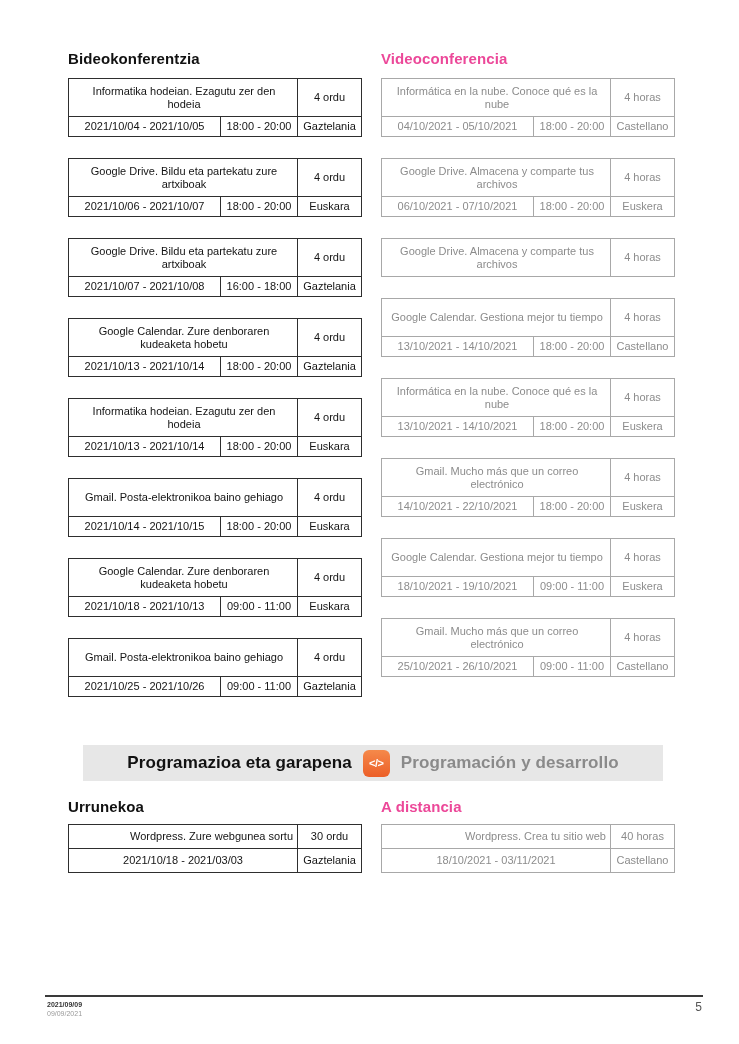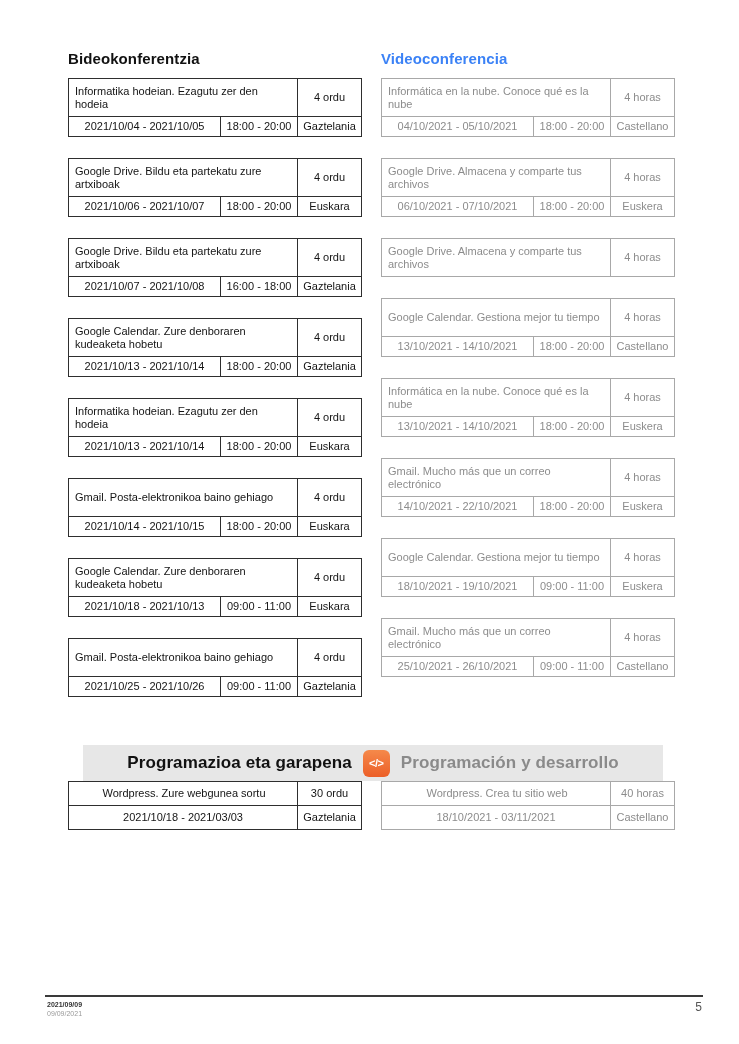--- a/index.html
+++ b/index.html
@@ -12,35 +12,35 @@
   .page { position: absolute; inset: 0; background: #fff; }
   .content { position: absolute; left: 68px; top: 50px; width: 610px; }
 
   .two-col { display: grid; grid-template-columns: 293px 293px; column-gap: 20px; }
 
   h2.col-heading {
     font-size: 15px; font-weight: bold; line-height: 18px;
     margin-bottom: 10px; letter-spacing: 0.1px;
   }
   .eu h2.col-heading, h2.col-heading.eu { color: #111111; }
-  .es h2.col-heading, h2.col-heading.es { color: #3b82f6; }
+  .es h2.col-heading, h2.col-heading.es { color: #ec4899; }
 
   table.course-table {
     border-collapse: collapse; table-layout: fixed;
     width: 293px; margin-bottom: 21px;
     font-size: 11px;
   }
   table.course-table td { border: 1.5px solid; line-height: 13px; }
   .eu table.course-table td { border-color: #2e2e2e; color: #141414; }
   .es table.course-table td { border-color: #a8a8a8; color: #8c8c8c; }
 
-  td.c-title { height: 38px; padding: 2px 4px 2px 6px; text-align: left; vertical-align: middle; }
+  td.c-title { height: 38px; padding: 2px 4px 2px 6px; text-align: center; vertical-align: middle; }
   td.c-dur, td.c-time, td.c-lang, td.c-dates { text-align: center; vertical-align: middle; }
   tr.row-data td { height: 20px; }
-  td.c-title-sm { height: 24px; padding: 2px 4px 2px 6px; text-align: center; vertical-align: middle; }
+  td.c-title-sm { height: 24px; padding: 2px 4px 2px 6px; text-align: right; vertical-align: middle; }
   tr.row-data-sm td { height: 24px; text-align: center; vertical-align: middle; }
 
   .banner {
     margin: 27px 15px 0 15px; height: 36px; background: #e7e7e7;
     display: flex; align-items: center; justify-content: center; gap: 11px;
   }
   .banner-text { font-size: 17px; font-weight: bold; letter-spacing: 0.1px; }
   .banner-text.eu { color: #111111; }
   .banner-text.es { color: #8a8a8a; }
   .code-icon {
@@ -376,20 +376,24 @@
           </table>
 </div>
     </div>
 
     <div class="banner">
       <span class="banner-text eu">Programazioa eta garapena</span>
       <span class="code-icon">&lt;/&gt;</span>
       <span class="banner-text es">Programación y desarrollo</span>
     </div>
 
+    <div class="two-col sub-headings">
+      <h2 class="col-heading eu">Urrunekoa</h2>
+      <h2 class="col-heading es">A distancia</h2>
+    </div>
 
     <div class="two-col">
       <div class="col eu">
   <table class="course-table">
     <colgroup>
               <col style="width:229px">
               <col style="width:64px">
             </colgroup>
     <tbody>
               <tr class="row-title">

